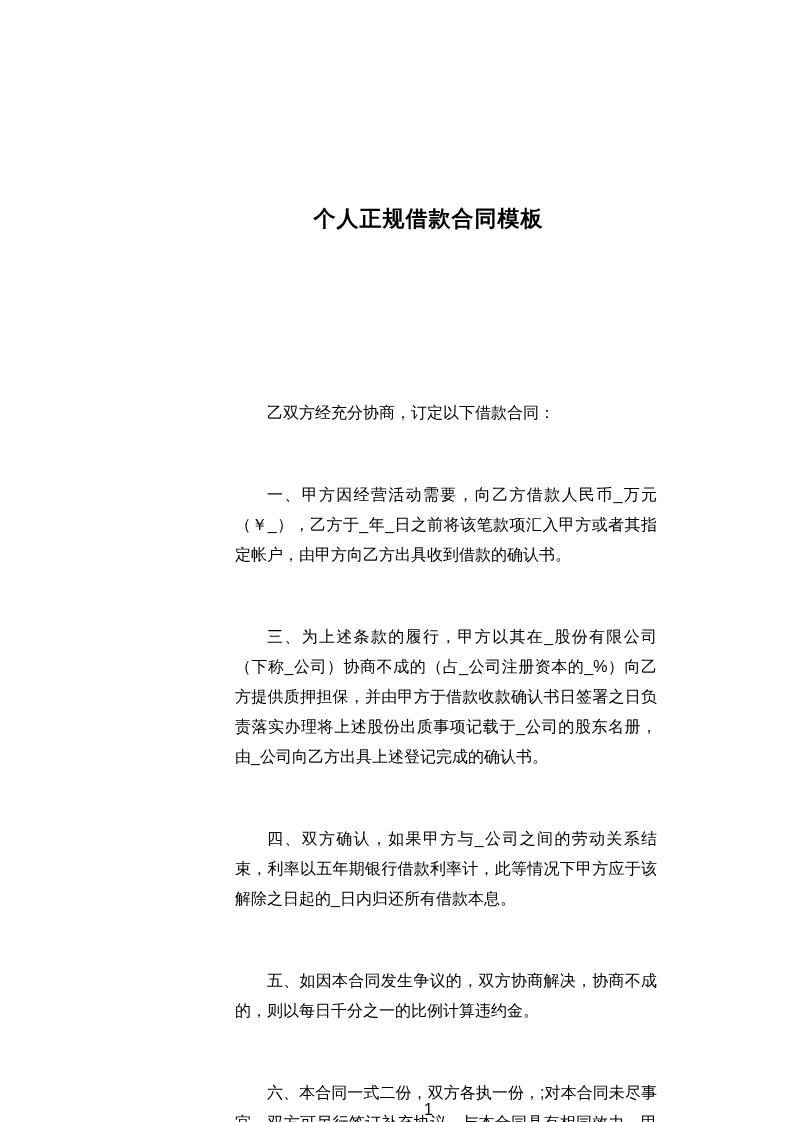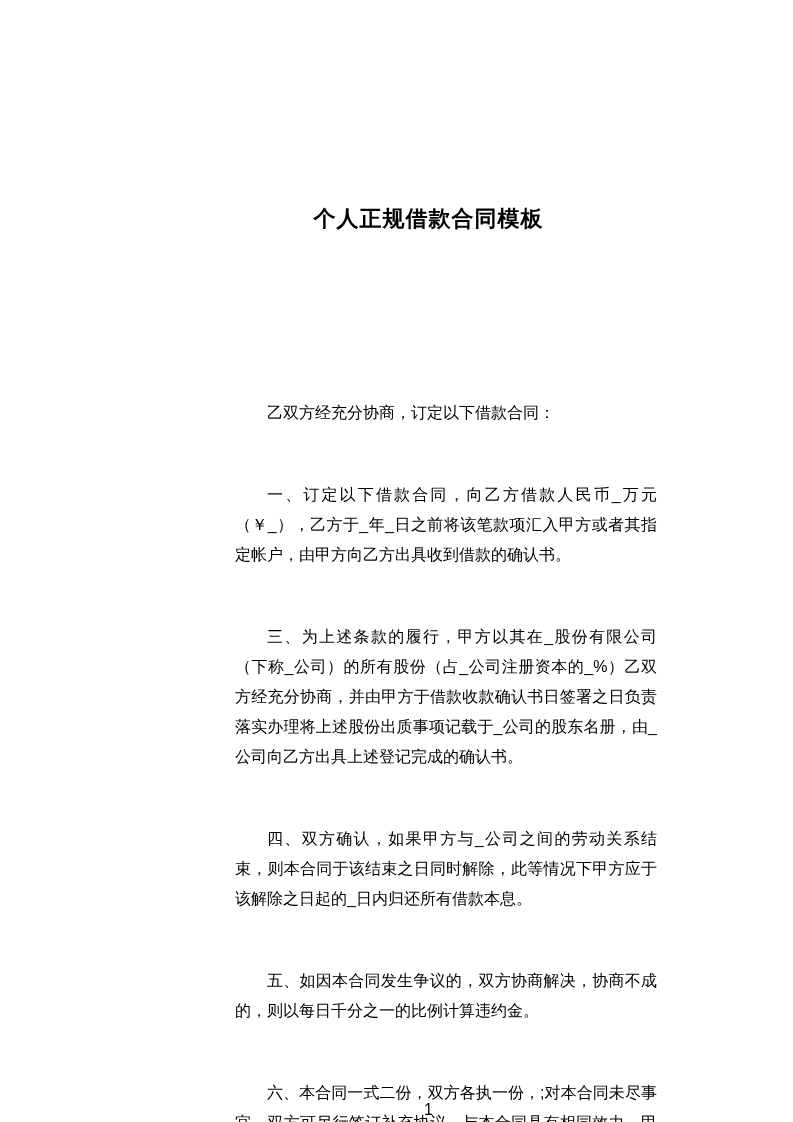--- a/index.html
+++ b/index.html
@@ -51,22 +51,22 @@
   </style>
 </head>
 <body>
 
 <div class="page">
   <div class="content">
     <div class="doc-title">个人正规借款合同模板</div>
 
     <div class="body-text">
       <p class="para">乙双方经充分协商，订定以下借款合同：</p>
-      <p class="para">一、订定以下借款合同，向乙方借款人民币_万元（￥_），乙方于_年_日之前将该笔款项汇入甲方或者其指定帐户，由甲方向乙方出具收到借款的确认书。</p>
-      <p class="para">三、为上述条款的履行，甲方以其在_股份有限公司（下称_公司）的所有股份（占_公司注册资本的_%）乙双方经充分协商，并由甲方于借款收款确认书日签署之日负责落实办理将上述股份出质事项记载于_公司的股东名册，由_公司向乙方出具上述登记完成的确认书。</p>
-      <p class="para">四、双方确认，如果甲方与_公司之间的劳动关系结束，则本合同于该结束之日同时解除，此等情况下甲方应于该解除之日起的_日内归还所有借款本息。</p>
+      <p class="para">一、甲方因经营活动需要，向乙方借款人民币_万元（￥_），乙方于_年_日之前将该笔款项汇入甲方或者其指定帐户，由甲方向乙方出具收到借款的确认书。</p>
+      <p class="para">三、为上述条款的履行，甲方以其在_股份有限公司（下称_公司）协商不成的（占_公司注册资本的_%）向乙方提供质押担保，并由甲方于借款收款确认书日签署之日负责落实办理将上述股份出质事项记载于_公司的股东名册，由_公司向乙方出具上述登记完成的确认书。</p>
+      <p class="para">四、双方确认，如果甲方与_公司之间的劳动关系结束，利率以五年期银行借款利率计，此等情况下甲方应于该解除之日起的_日内归还所有借款本息。</p>
       <p class="para">五、如因本合同发生争议的，双方协商解决，协商不成的，则以每日千分之一的比例计算违约金。</p>
       <p class="para">六、本合同一式二份，双方各执一份，;对本合同未尽事宜，双方可另行签订补充协议，与本合同具有相同效力。甲方：_日期：_乙方：_日期：_</p>
     </div>
   </div>
 
   <div class="page-number">1</div>
 </div>
 
 </body></html>

